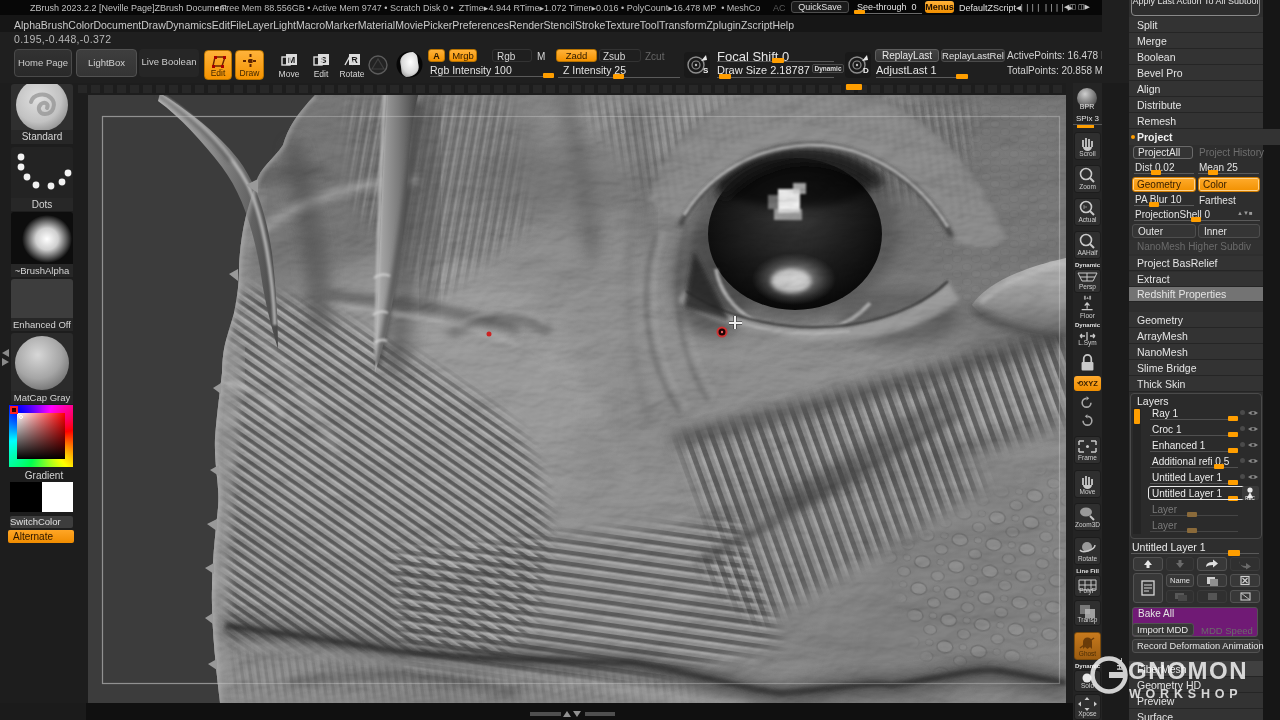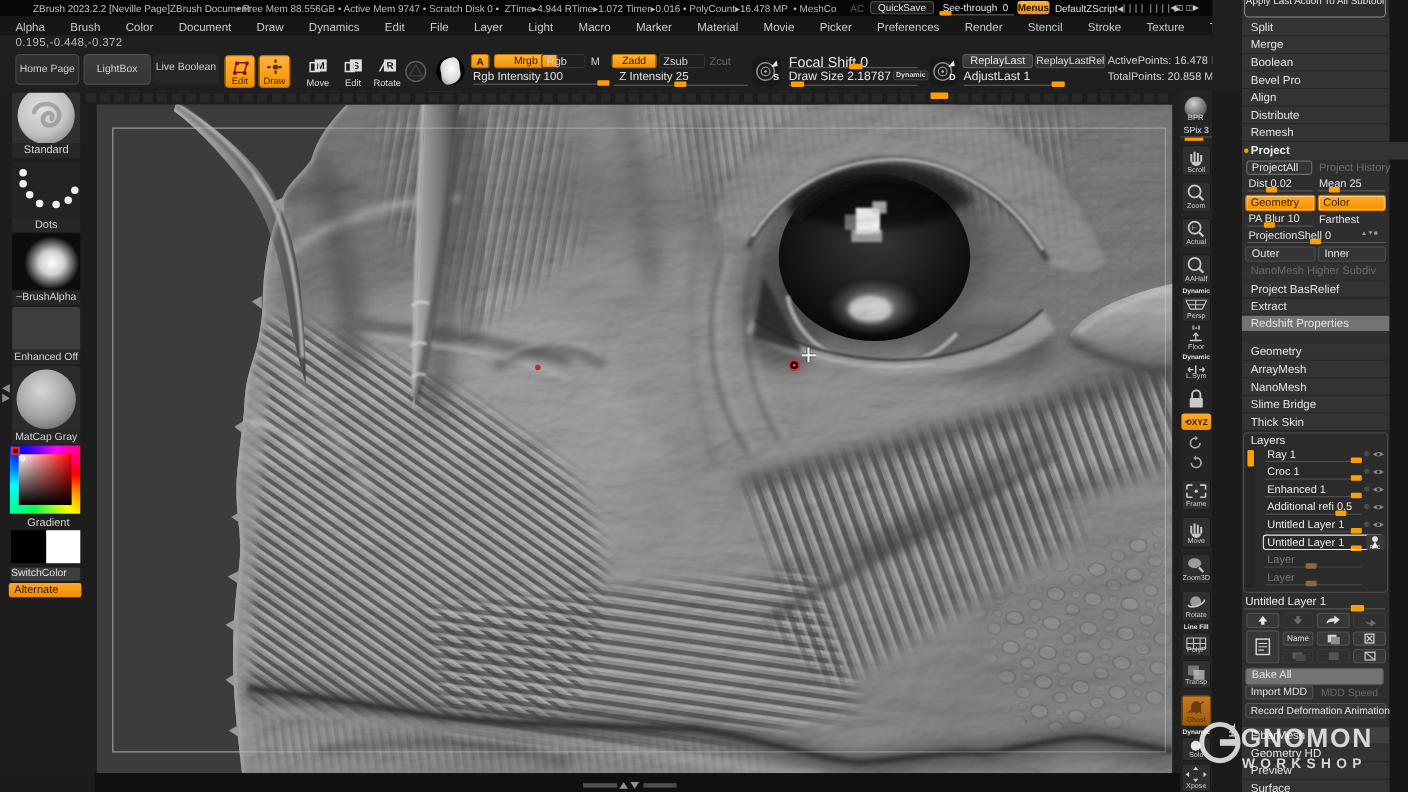--- a/index.html
+++ b/index.html
@@ -18,21 +18,21 @@
  <span class="a" style="left:857px;top:2px;color:#e3e3e3">See-through&nbsp; 0</span>
  <span class="a" style="left:856px;top:13px;width:66px;height:1px;background:#6a6a6a"></span>
  <span class="a" style="left:854px;top:10px;width:11px;height:4px;background:#ff9e00;border-radius:1px"></span>
  <span class="a" style="left:925px;top:1px;width:29px;height:12px;background:linear-gradient(#ffb23a,#f08f00);border-radius:3px;color:#201000;text-align:center;line-height:12px;font-weight:bold">Menus</span>
  <span class="a" style="left:959px;top:3px;color:#e0e0e0">DefaultZScript</span>
  <span class="a" style="left:1016px;top:4px;color:#c5c5c5;font-size:6.5px;letter-spacing:0.5px">◀▏▏▏▏ ▏▏▏▏▶</span>
  <span class="a" style="left:1064px;top:3px;color:#c5c5c5;font-size:7px">◀◫ ◫▶</span>
 </div>
 
 <div class="a" style="left:0;top:15px;width:1280px;height:17px;background:#161616;color:#c9c9c9;font-size:10.5px">
-<div id="menu" style="display:flex;gap:23px;padding-left:14px;padding-top:4px;white-space:nowrap">
+<div id="menu" style="display:flex;gap:0;padding-left:14px;padding-top:4px;white-space:nowrap">
 <span>Alpha</span>
       <span>Brush</span>
       <span>Color</span>
       <span>Document</span>
       <span>Draw</span>
       <span>Dynamics</span>
       <span>Edit</span>
       <span>File</span>
       <span>Layer</span>
       <span>Light</span>
@@ -114,21 +114,21 @@
         <stop offset="0" stop-color="#fff"></stop>
         <stop offset="0.6" stop-color="#dadada"></stop>
         <stop offset="1" stop-color="#8a8a8a"></stop>
       </radialGradient>
     </defs>
     <circle cx="13.5" cy="13.5" r="13" fill="#060606"></circle>
     <path d="M17,1 C8,1 3,7 4.5,13 C6,19 4,23 10,26 C19,26 24,20 22.5,14 C21,8 23,4 17,1 Z" fill="url(#sphg)"></path>
   </svg>
 
 <div class="a ob" style="left:428px;top:49px;width:17px;height:13px;font-size:9px;text-align:center;line-height:12px;font-weight:bold">A</div>
-<div class="a ob" style="left:449px;top:49px;width:58px;height:13px;font-size:9.5px;text-align:center;line-height:12px">Mrgb</div>
+<div class="a ob" style="left:449px;top:49px;width:28px;height:13px;font-size:9.5px;text-align:center;line-height:12px">Mrgb</div>
 <div class="a" style="left:492px;top:49px;width:40px;height:13px;border:1px solid #333;border-radius:3px"></div>
 <div class="a lbl" style="left:497px;top:51px;font-size:10px">Rgb</div>
 <div class="a lbl" style="left:537px;top:51px;font-size:10px">M</div>
 <div class="a ob" style="left:556px;top:49px;width:41px;height:13px;font-size:9.5px;text-align:center;line-height:12px">Zadd</div>
 <div class="a" style="left:599px;top:49px;width:42px;height:13px;border:1px solid #333;border-radius:3px"></div>
 <div class="a lbl" style="left:603px;top:51px;font-size:10px">Zsub</div>
 <div class="a" style="left:645px;top:51px;font-size:10px;color:#666">Zcut</div>
 <div class="a lbl" style="left:430px;top:64px;font-size:10.5px;color:#e2e2e2">Rgb Intensity 100</div>
 <div class="trk" style="left:430px;top:76px;width:124px"></div>
 <div class="hdl" style="left:543px;top:73px"></div>
@@ -761,21 +761,21 @@
         <rect x="8" y="2" width="9" height="6" fill="#585858"></rect>
         <rect x="11" y="4" width="9" height="6" fill="#484848"></rect>
       </svg></div>
 <div class="a" style="left:68px;top:590px;width:30px;height:13px;background:#303030;border:1px solid #3a3a3a;border-radius:3px;"><svg width="28" height="11">
         <rect x="10" y="2" width="9" height="7" fill="#555"></rect>
       </svg></div>
 <div class="a" style="left:101px;top:590px;width:30px;height:13px;background:#383838;border:1px solid #525252;border-radius:3px;"><svg width="28" height="11">
         <rect x="10" y="2" width="9" height="7" fill="none" stroke="#c0c0c0" stroke-width="1.2"></rect>
         <path d="M10,2 L19,9" stroke="#c0c0c0"></path>
       </svg></div>
-<div class="a" style="left:3px;top:607px;width:126px;height:16px;background:#737373;border:1px solid #525252;border-radius:3px;font-size:10px;line-height:12px;padding-left:5px">Bake All</div>
+<div class="a" style="left:3px;top:607px;width:126px;height:30px;background:#701a75;border:1px solid #525252;border-radius:3px;font-size:10px;line-height:12px;padding-left:5px">Bake All</div>
 <div class="a" style="left:3px;top:623px;width:62px;height:13px;background:#383838;border:1px solid #525252;border-radius:3px;font-size:9.5px;line-height:12px;padding-left:4px">Import MDD</div>
 <div class="a" style="left:72px;top:625px;font-size:9.5px;color:#6b6b6b;white-space:nowrap">MDD Speed</div>
 <div class="a" style="left:3px;top:639px;width:128px;height:14px;background:#383838;border:1px solid #525252;border-radius:3px;font-size:9.3px;line-height:13px;padding-left:4px;white-space:nowrap">Record Deformation Animation</div>
 <div class="a" style="left:0;top:661px;width:134px;height:16px;background:#404040;border-bottom:1px solid #252525;line-height:16px;padding-left:8px">FiberMesh</div>
 <div class="a" style="left:0;top:677px;width:134px;height:16px;background:#333;border-bottom:1px solid #252525;line-height:16px;padding-left:8px">Geometry HD</div>
 <div class="a" style="left:0;top:693px;width:134px;height:16px;background:#333;border-bottom:1px solid #252525;line-height:16px;padding-left:8px">Preview</div>
 <div class="a" style="left:0;top:709px;width:134px;height:16px;background:#333;border-bottom:1px solid #252525;line-height:16px;padding-left:8px">Surface</div>
 </div>
 
 <div class="a" style="left:86px;top:703px;width:987px;height:17px;background:#101010"></div>

